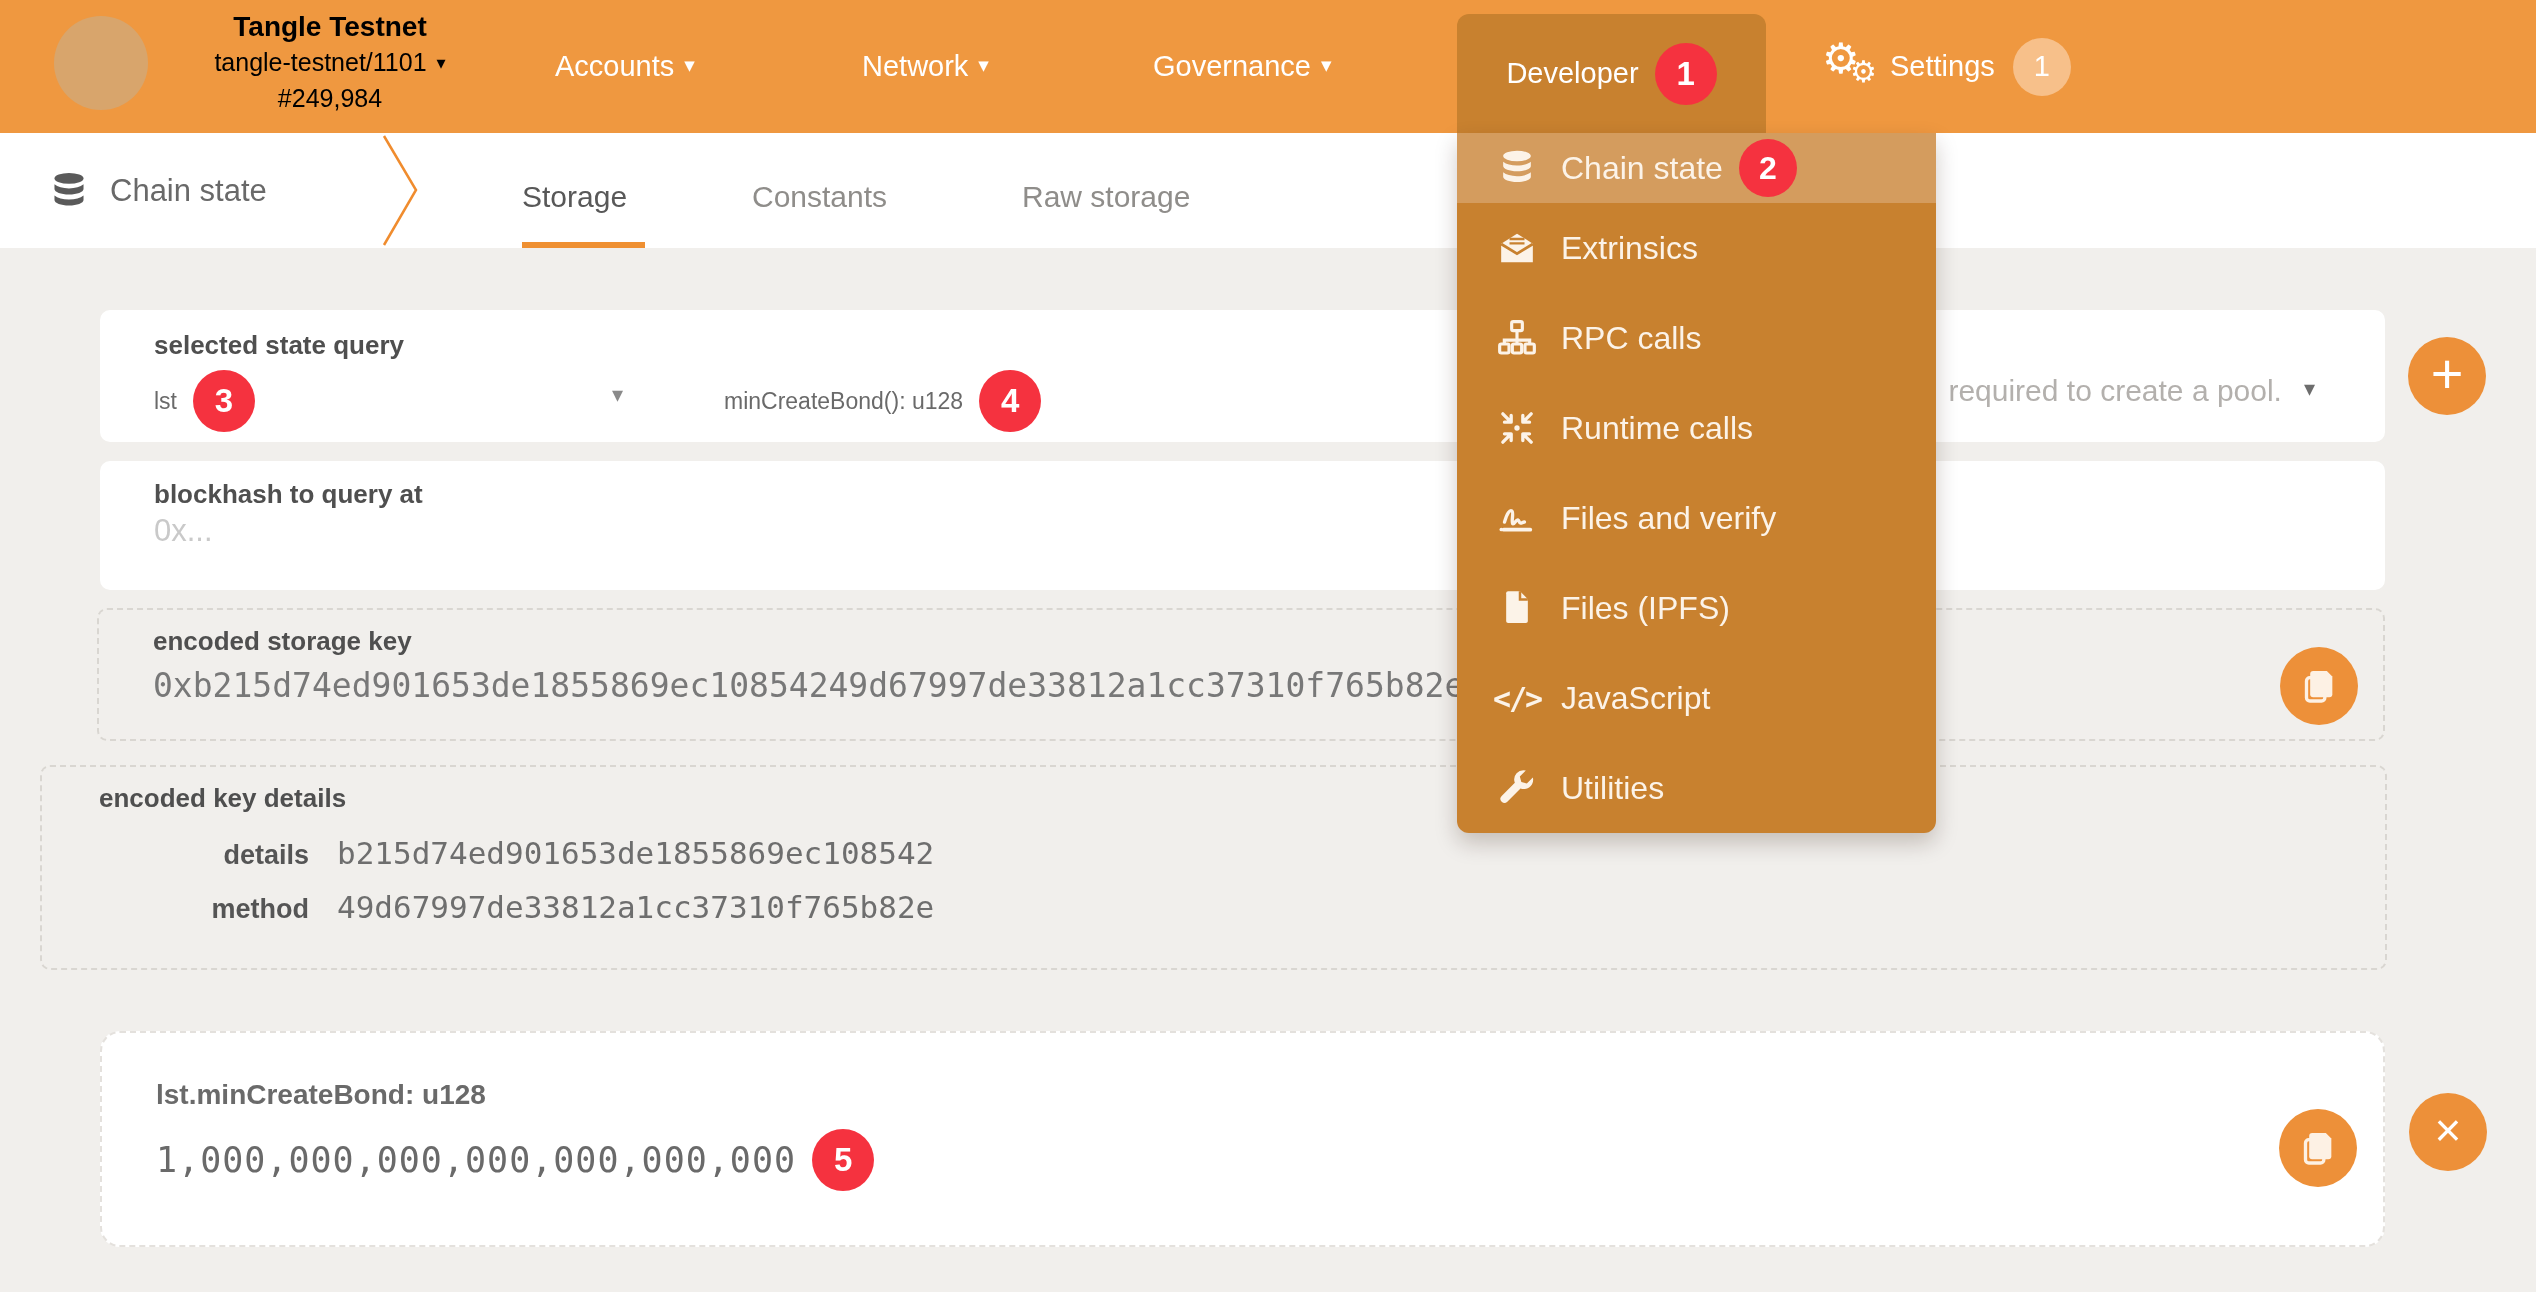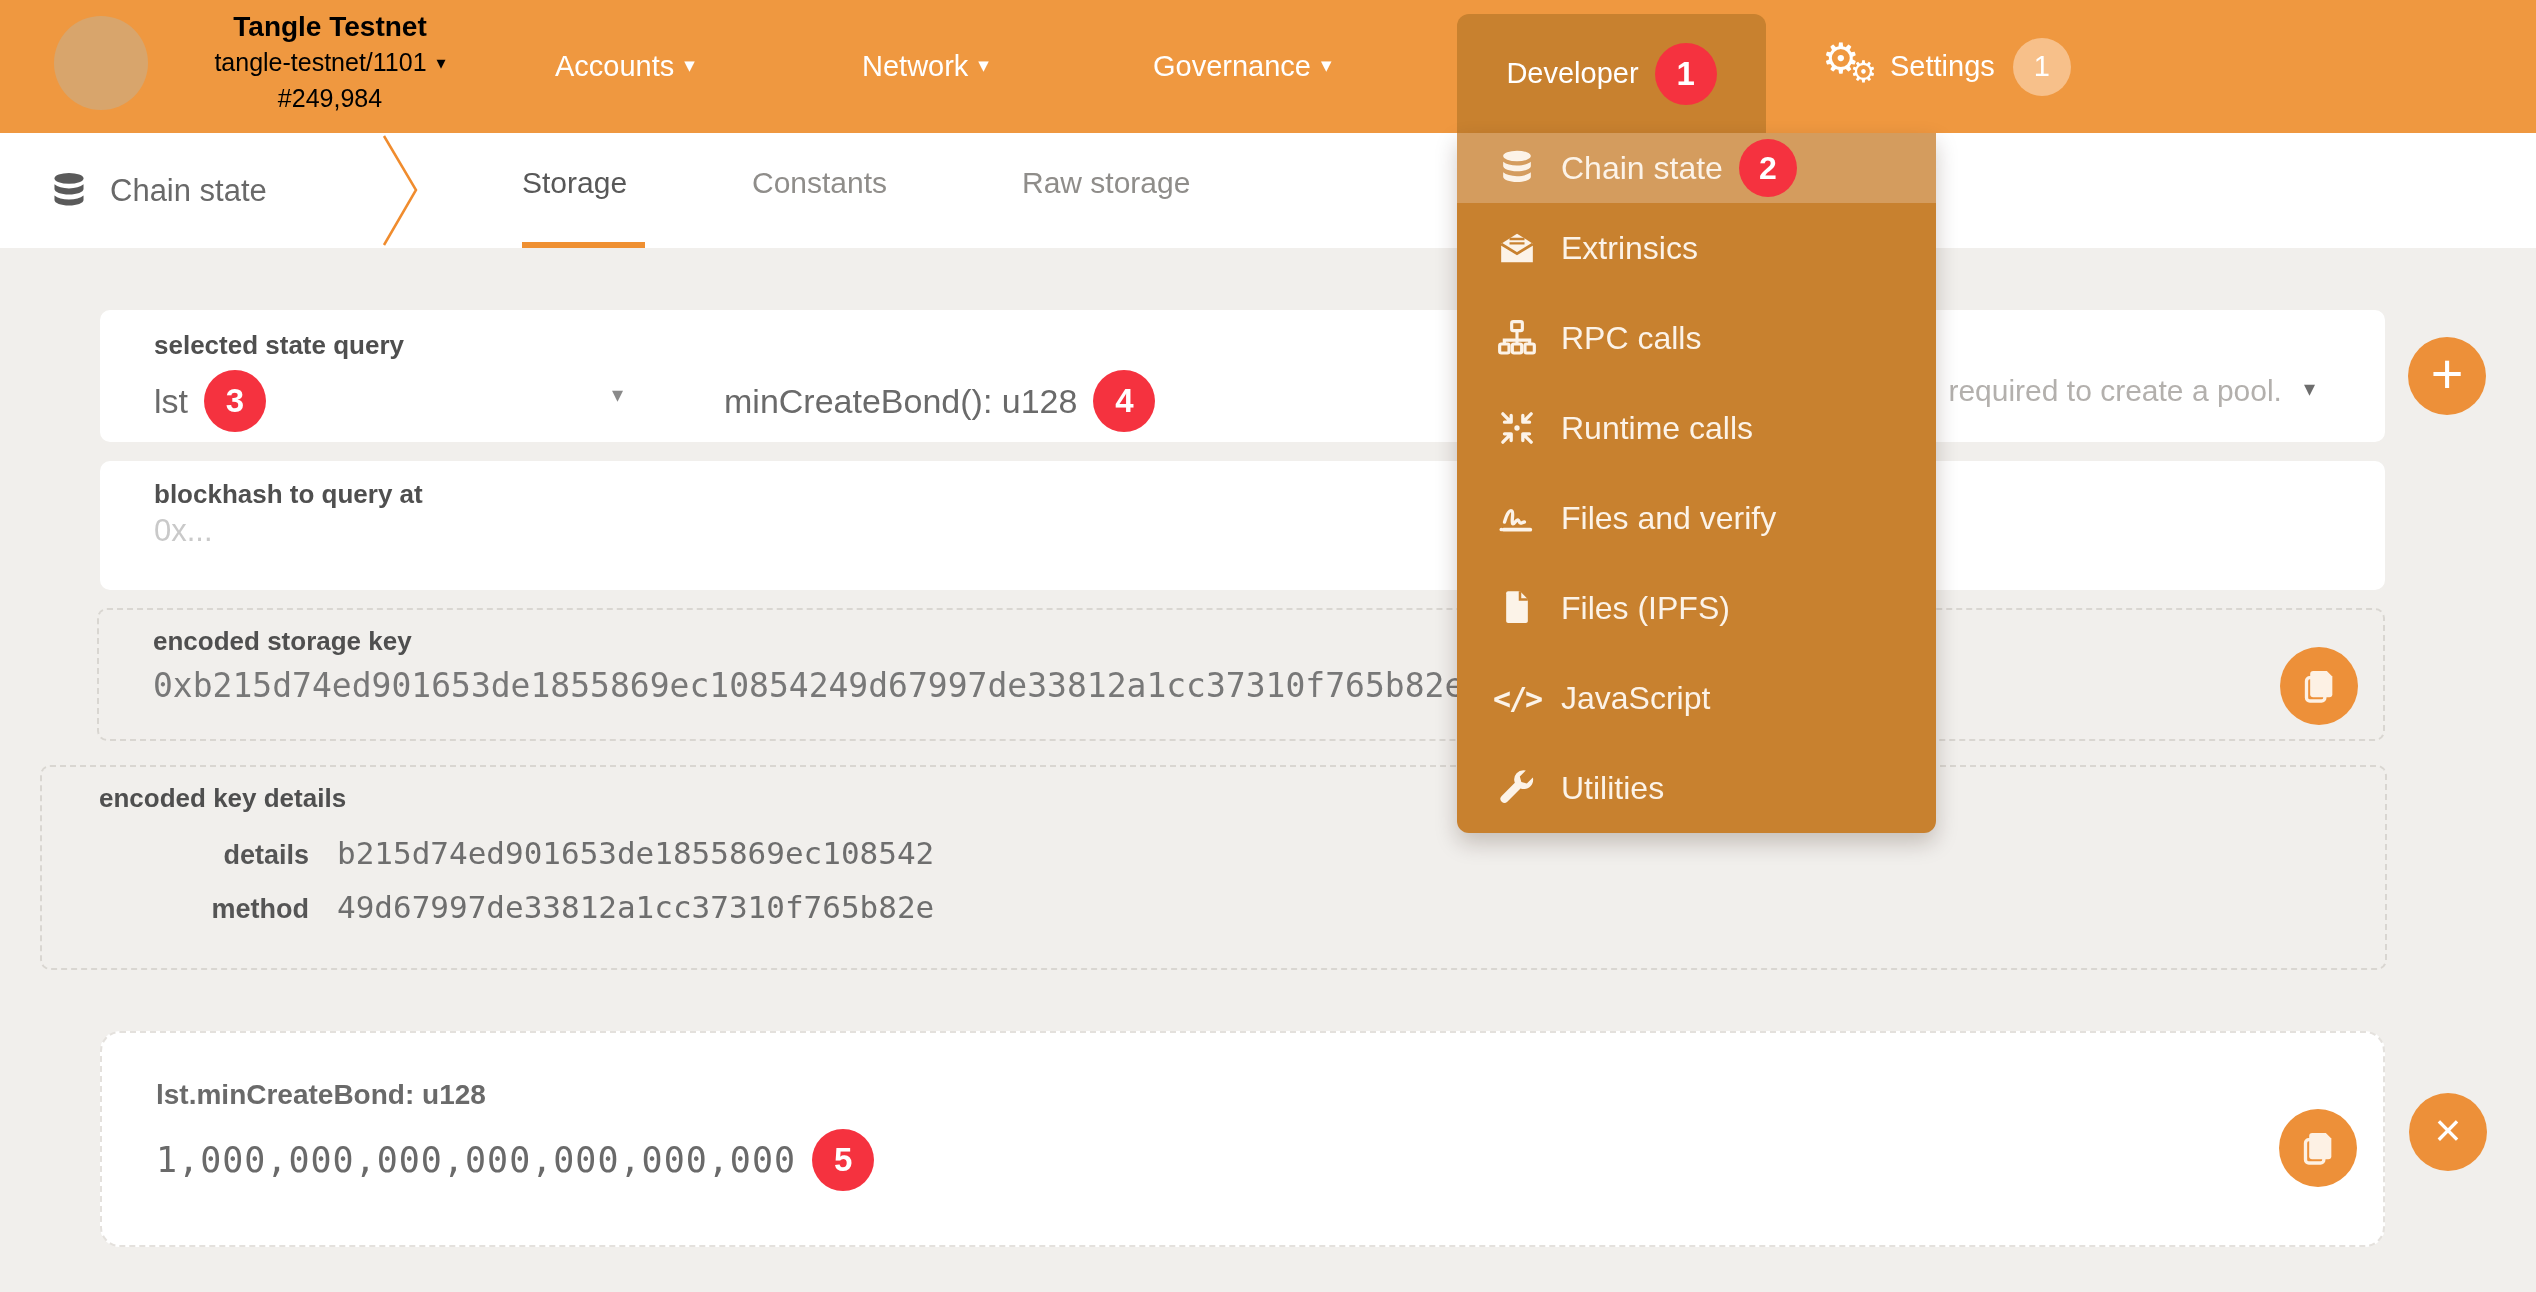--- a/index.html
+++ b/index.html
@@ -36,29 +36,29 @@
   .mi-icon svg { width:40px; height:40px; }
   .mi-code { font-family:"DejaVu Sans Mono", monospace; font-size:30px; font-weight:700; letter-spacing:-2px; }
   .menu-item .rbadge { min-width:58px; height:58px; font-size:32px; }
 
   
   .subheader { position:absolute; left:0; top:133px; width:2536px; height:115px; background:#fff; z-index:1; }
   .cs-block { position:absolute; left:48px; top:0; height:115px; display:flex; align-items:center; cursor:pointer; }
   .cs-icon { width:42px; height:42px; margin-right:20px; }
   .cs-title { font-size:31px; color:#696969; }
   .chev-sep { position:absolute; left:378px; top:0; }
-  .tab { position:absolute; top:0; height:99px; display:flex; align-items:center; font-size:30px; color:#8f8d8a; cursor:pointer; }
+  .tab { position:absolute; top:14px; height:99px; display:flex; align-items:center; font-size:30px; color:#8f8d8a; cursor:pointer; }
   .tab.active { color:#585858; }
   .tab-underline { position:absolute; left:522px; bottom:0; width:123px; height:6px; background:#ef9032; }
 
   
   .card { position:absolute; background:#fff; border-radius:10px; z-index:1; }
   .dashed { position:absolute; border:2px dashed #d9d6d1; border-radius:10px; z-index:1; }
   .sec-label { position:absolute; font-size:26px; font-weight:700; color:#4f4f4f; }
-  .val { font-size:34px; color:#6a6a6a; }
+  .val { font-size:23px; color:#6a6a6a; }
 
   .card1 { left:100px; top:310px; width:2285px; height:132px; }
   .pallet-row { position:absolute; left:54px; top:60px; display:flex; align-items:center; }
   .caret-gray { position:absolute; left:512px; top:72px; color:#8a8a8a; font-size:22px; }
   .method-row { position:absolute; left:624px; top:60px; display:flex; align-items:center; }
   .help-row { position:absolute; right:70px; top:64px; display:flex; align-items:center; }
   .help-text { font-size:30px; color:#b3b0ad; }
   .help-row .caret2 { color:#6d6d6d; font-size:22px; margin-left:22px; }
 
   .round-btn { position:absolute; width:78px; height:78px; border-radius:50%; background:#ed9039; color:#fff; display:flex; align-items:center; justify-content:center; z-index:5; cursor:pointer; border:none; }

